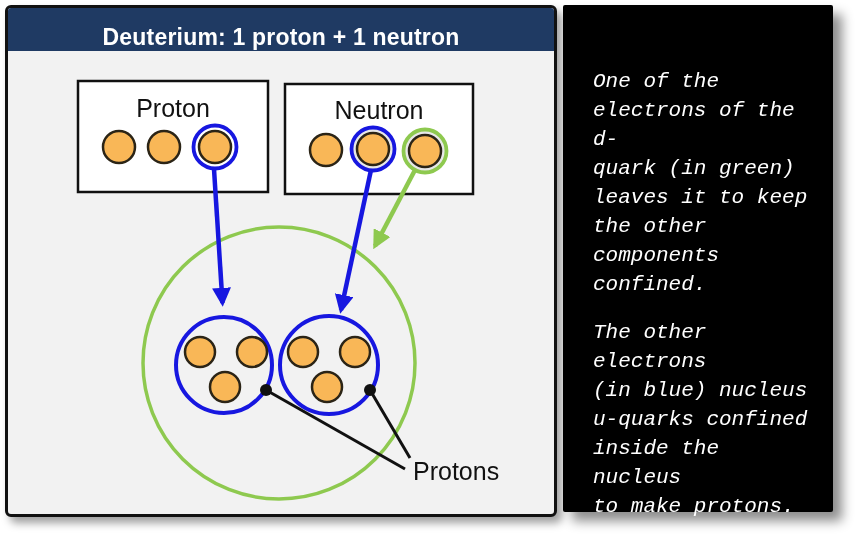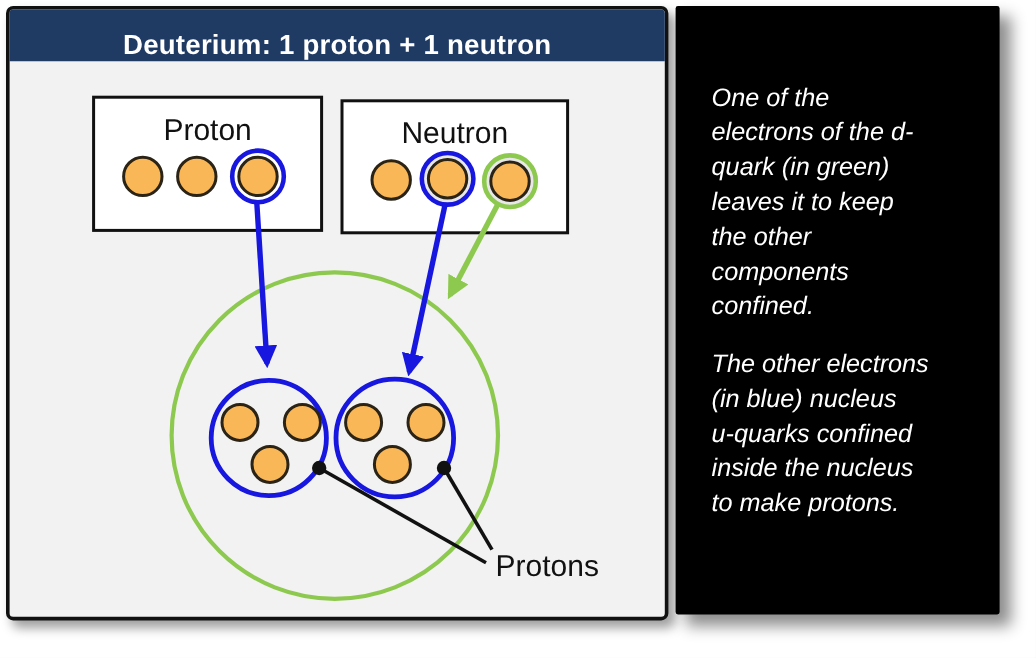--- a/index.html
+++ b/index.html
@@ -59,20 +59,21 @@
   
   .sidebar {
     position: absolute;
     left: 563px; top: 5px;
     width: 270px; height: 507px;
     background: var(--sidebar_bg);
     border-radius: 2px;
     box-shadow: 9px 9px 12px rgba(0,0,0,0.45);
     box-sizing: border-box;
     padding: 62px 22px 4px 30px;
+    font-family: Liberation Mono, monospace;
   }
   .sidebar p {
     margin: 0 0 19px 0;
     color: var(--sidebar_text);
     font-style: italic;
     font-size: 21px;
     line-height: 29px;
     white-space: pre-line;
   }
 </style>

